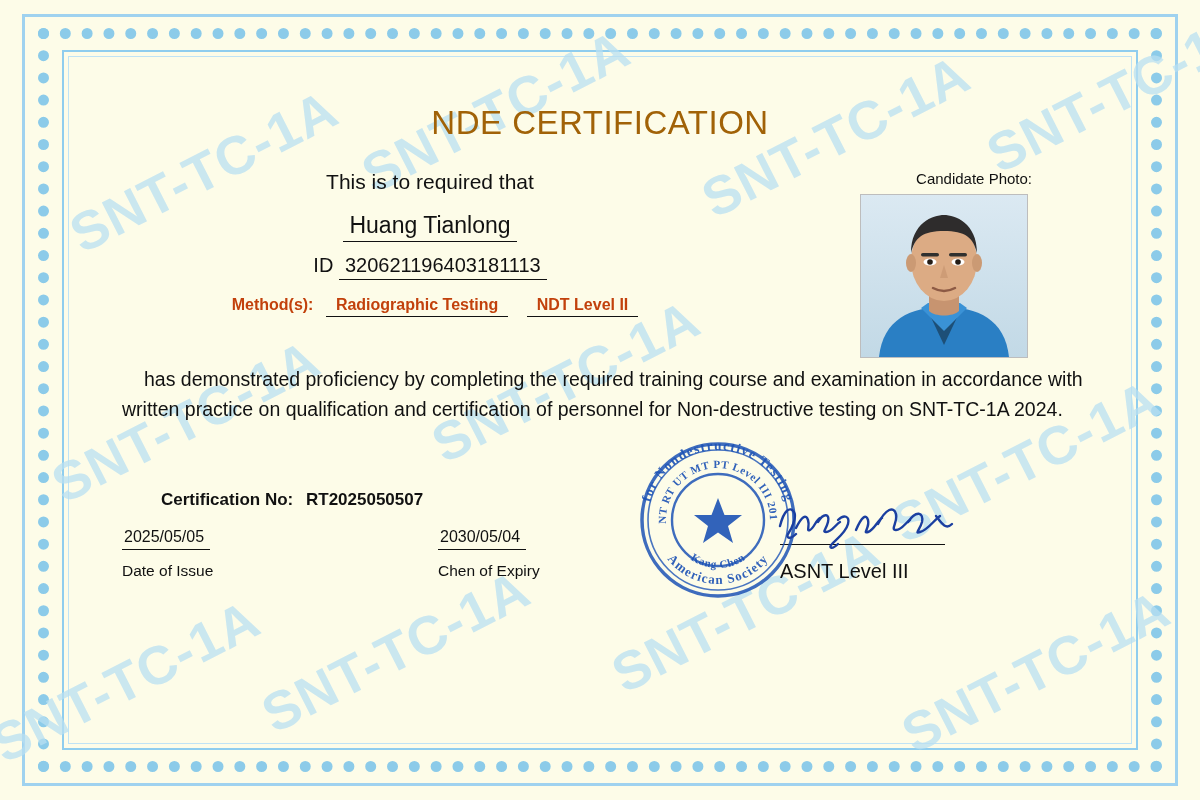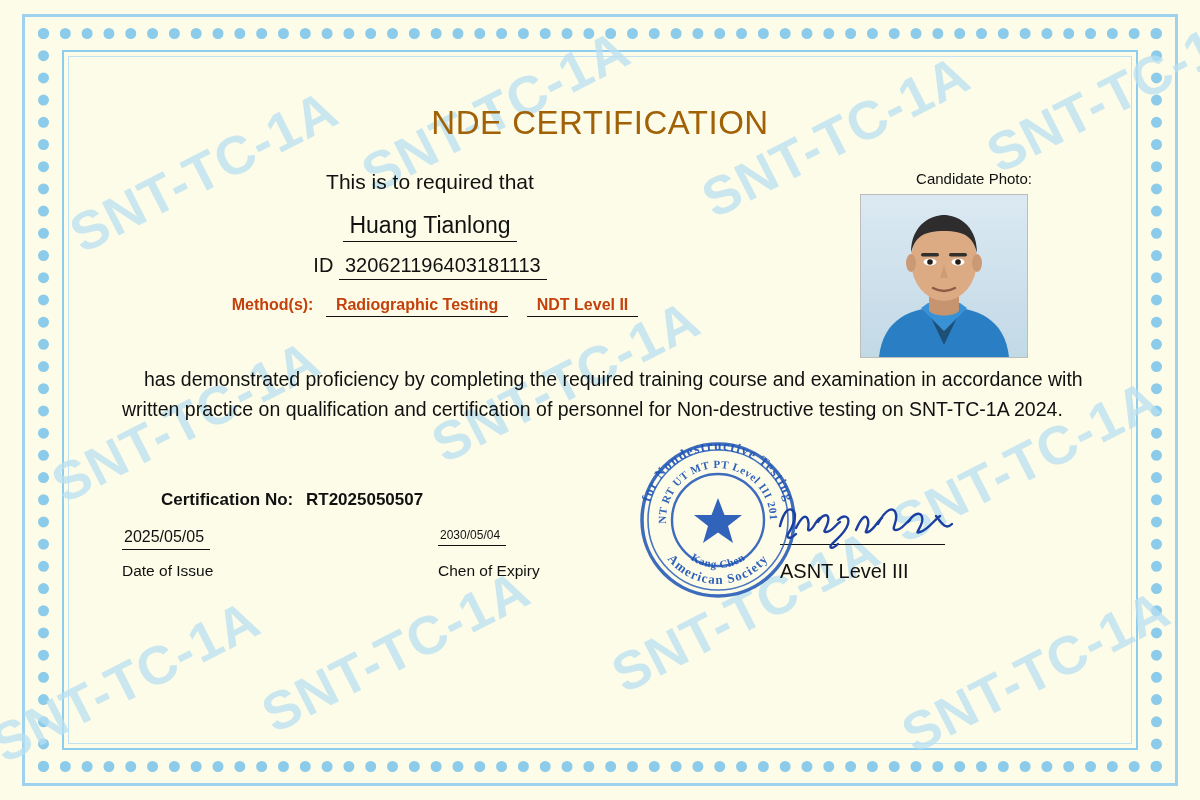--- a/index.html
+++ b/index.html
@@ -227,21 +227,21 @@
     position: absolute;
     left: 42px;
     top: 500px;
     font-size: 15.5px;
     color: #111;
   }
   .expiry-date {
     position: absolute;
     left: 358px;
     top: 466px;
-    font-size: 12px;
+    font-size: 16px;
     color: #111;
     border-bottom: 1.3px solid #111;
     padding: 0 6px 3px 2px;
   }
   .expiry-label {
     position: absolute;
     left: 358px;
     top: 500px;
     font-size: 15.5px;
     color: #111;

